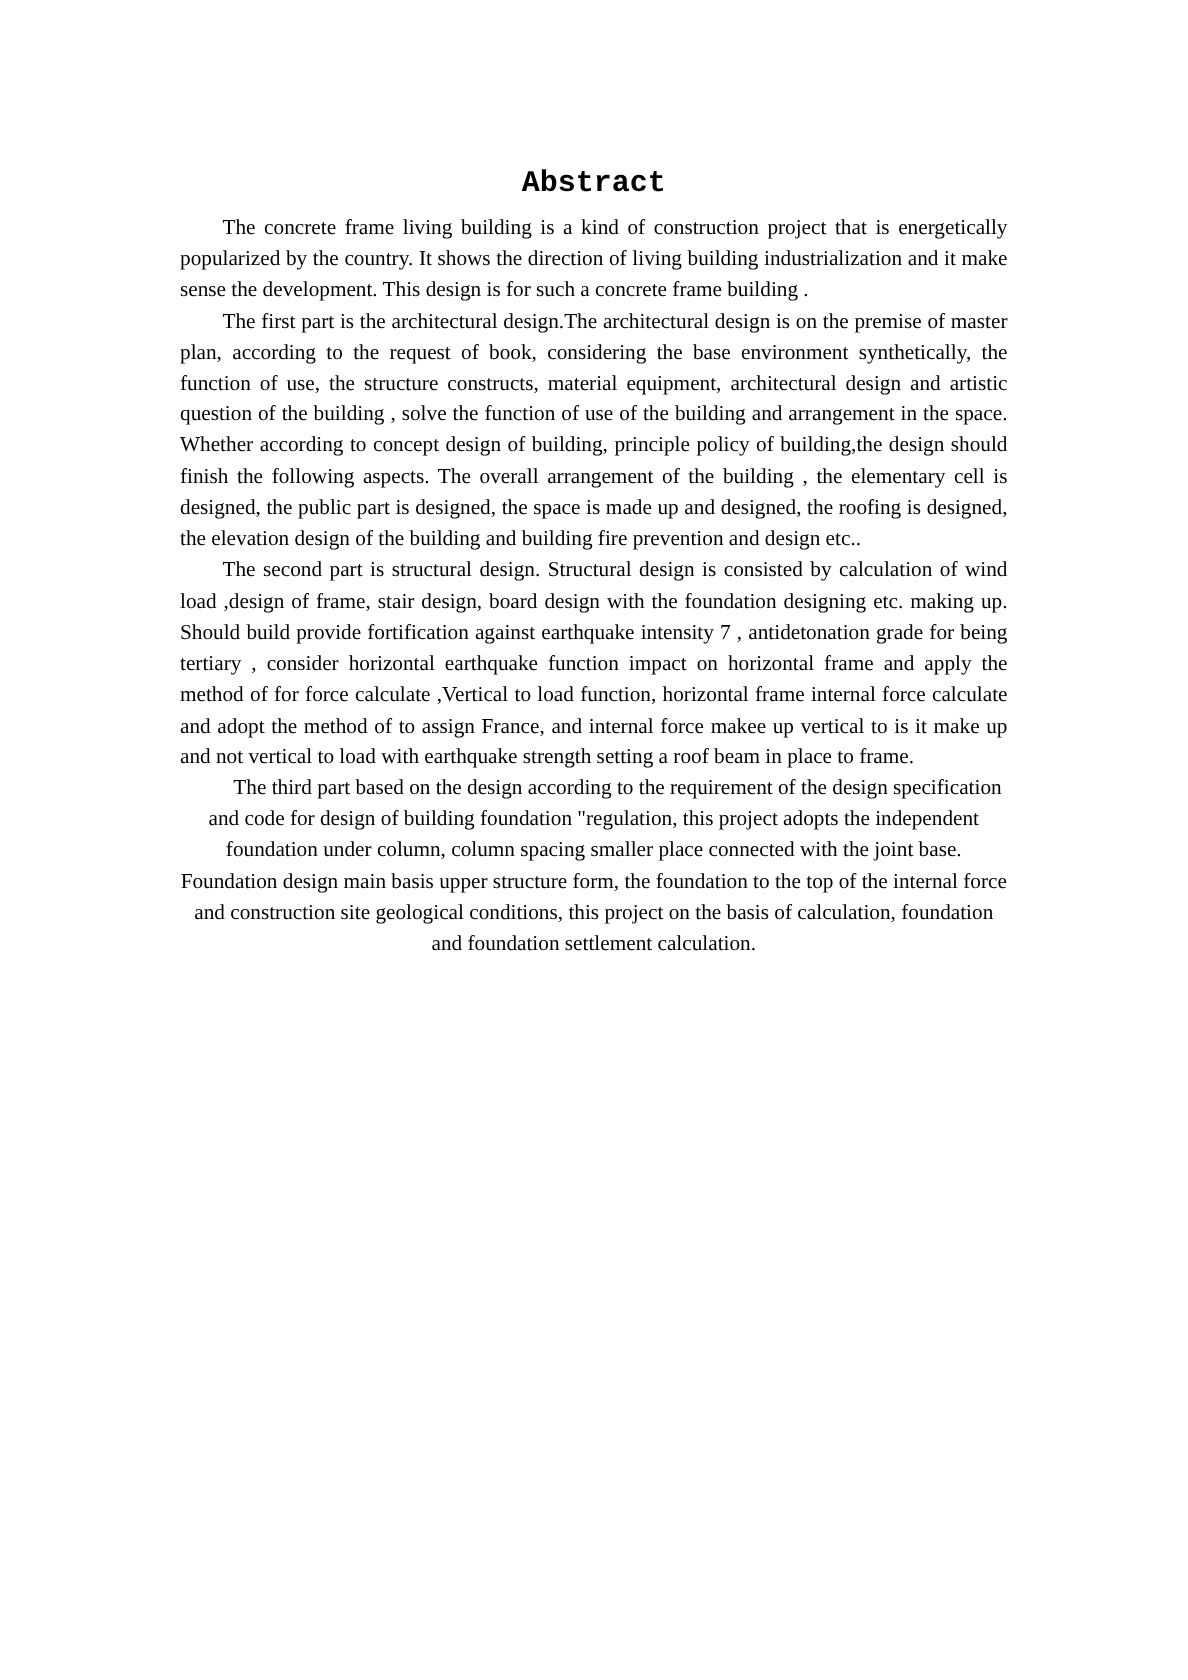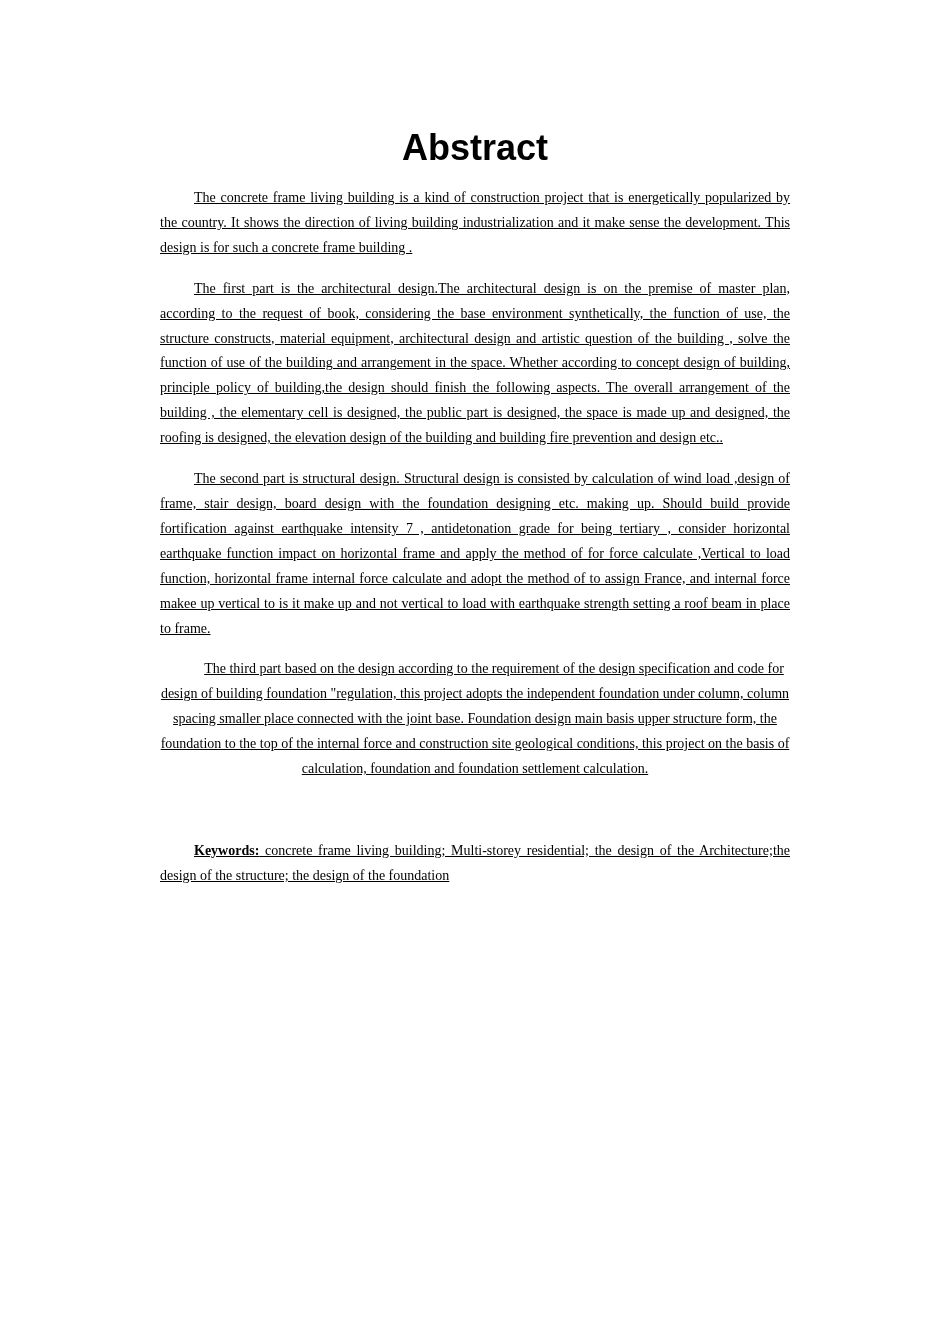--- a/index.html
+++ b/index.html
@@ -15,35 +15,34 @@
       font-family: "Liberation Serif", serif;
       color: #000000;
     }
     .page {
       position: absolute;
       left: 144px;
       top: 130px;
       width: 662px;
     }
     .title {
-      font-family: Liberation Sans, sans-serif;
+      font-family: Liberation Mono, monospace;
       font-weight: bold;
-      font-size: 36px;
+      font-size: 24px;
       line-height: 36px;
       text-align: center;
       margin: 0 0 0 0;
       height: 40px;
     }
     .para {
-      font-size: 14px;
+      font-size: 17px;
       line-height: 24.9px;
-      margin: 16px;
+      margin: 0;
       text-indent: 34px;
       text-align: justify;
-      text-decoration: underline;
     }
     .para.left {
       text-align: center;
     }
     .para.third {
       text-indent: 38px;
     }
     .spacer {
       height: 24.9px;
     }
@@ -57,14 +56,13 @@
 <div class="page">
   <h1 class="title">Abstract</h1>
 
   <p class="para">The concrete frame living building is a kind of construction project that is energetically popularized by the country. It shows the direction of living building industrialization and it make sense the development. This design is for such a concrete frame building .</p>
   <p class="para">The first part is the architectural design.The architectural design is on the premise of master plan, according to the request of book, considering the base environment synthetically, the function of use, the structure constructs, material equipment, architectural design and artistic question of the building , solve the function of use of the building and arrangement in the space. Whether according to concept design of building, principle policy of building,the design should finish the following aspects. The overall arrangement of the building , the elementary cell is designed, the public part is designed, the space is made up and designed, the roofing is designed, the elevation design of the building and building fire prevention and design etc..</p>
   <p class="para">The second part is structural design. Structural design is consisted by calculation of wind load ,design of frame, stair design, board design with the foundation designing etc. making up. Should build provide fortification against  earthquake intensity 7 , antidetonation grade for being tertiary , consider horizontal earthquake function impact on horizontal frame and apply the method of for force calculate ,Vertical to load function, horizontal frame internal force calculate and adopt the method of to assign France, and internal force makee up vertical to is it make up and not vertical to load with earthquake strength setting a  roof beam  in  place  to frame.</p>
   <p class="para left third">The third part based on the design according to the requirement of the design specification and code for design of building foundation "regulation, this project adopts the independent foundation under column, column spacing smaller place connected with the joint base. Foundation design main basis upper structure form, the foundation to the top of the internal force and construction site geological conditions, this project on the basis of calculation, foundation and foundation settlement calculation.</p>
 
   <div class="spacer"></div>
 
-  <p class="para"><span class="kw-label">Keywords:</span><span> concrete frame living building; Multi-storey residential; the design of the Architecture;the design of the structure; the design of the foundation</span></p>
 </div>
 
 </body></html>

